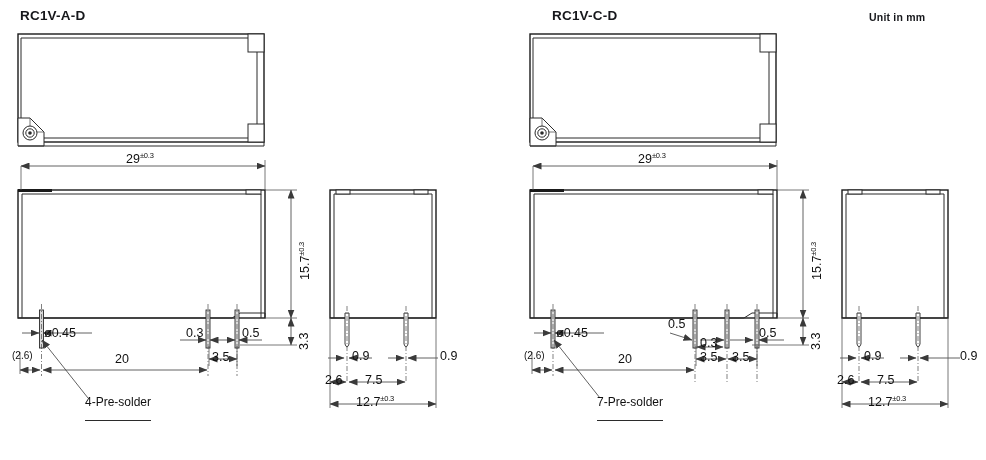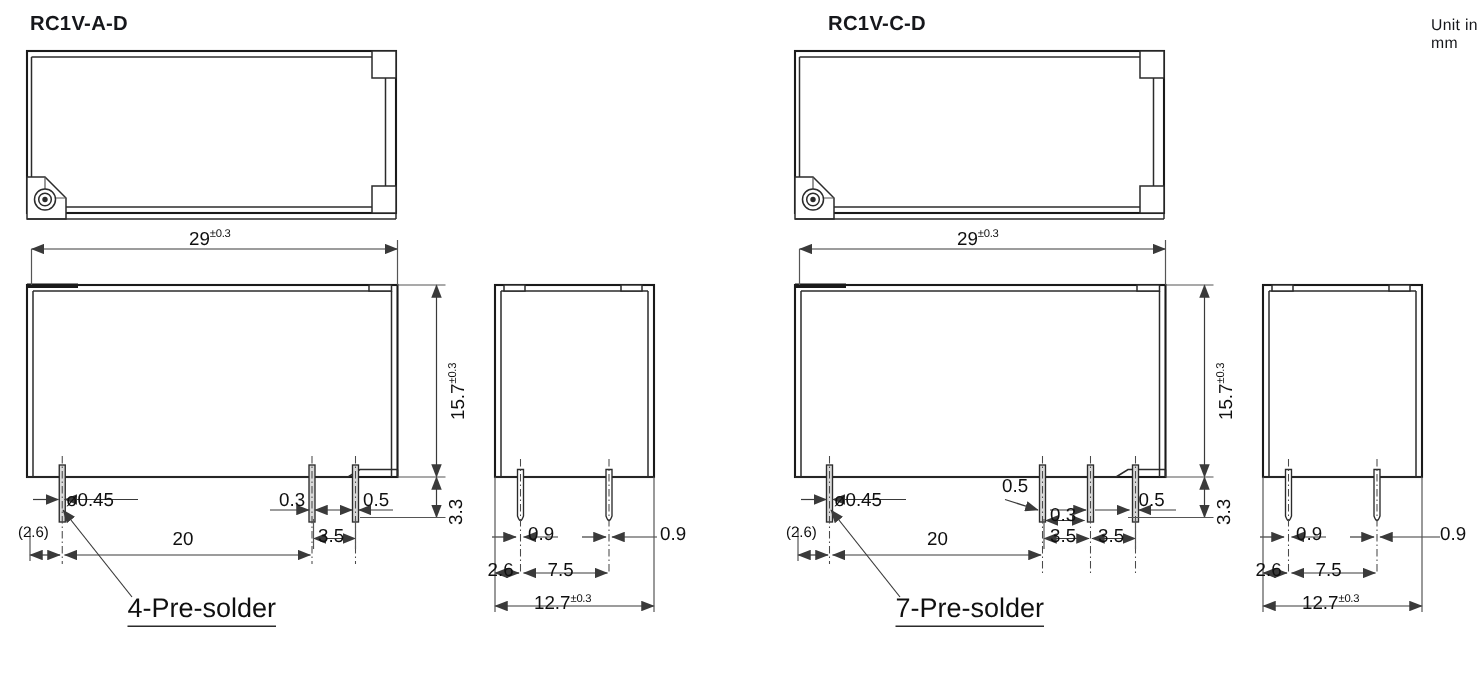--- a/index.html
+++ b/index.html
@@ -2,35 +2,35 @@
 <html><head>
 <meta charset="utf-8">
 <style>
   html,body{margin:0;padding:0;background:#ffffff;}
   body{width:986px;height:460px;position:relative;overflow:hidden;
        font-family:"Liberation Sans",sans-serif;color:#111;}
   .stage{position:absolute;left:0;top:0;width:986px;height:460px;}
   .title{position:absolute;font-weight:bold;font-size:13.5px;letter-spacing:0.2px;color:#16171b;}
   #title-a{left:20px;top:8px;}
   #title-c{left:508px;top:8px;margin-left:44px;}
-  #unit-note{left:954px;top:11px;font-size:10.5px;font-weight:normal;}
+  #unit-note{left:869px;top:11px;font-size:10.5px;font-weight:bold;}
   svg{position:absolute;left:0;top:0;overflow:visible;}
   .ln{stroke:#2b2b2b;stroke-width:1;fill:none;}
   .lnb{stroke:#1a1a1a;stroke-width:1.4;fill:none;}
   .thin{stroke:#555;stroke-width:0.8;fill:none;}
   .dim{stroke:#3a3a3a;stroke-width:0.8;fill:none;}
   .cl{stroke:#4a4a4a;stroke-width:0.7;fill:none;stroke-dasharray:5 2 1 2;}
   .fillw{fill:#ffffff;}
   .pin{fill:#ffffff;stroke:#2b2b2b;stroke-width:0.9;}
   .pindark{fill:#d9d9d9;stroke:#2b2b2b;stroke-width:0.9;}
   .lbl{position:absolute;font-size:12.5px;color:#101010;white-space:nowrap;line-height:1;}
   .tol{font-size:7.5px;vertical-align:super;letter-spacing:-0.2px;}
   .vert{transform-origin:left top;transform:rotate(-90deg);}
-  .note{position:absolute;font-size:18px;color:#101010;white-space:nowrap;
-        border-bottom:1px solid #2b2b2b;padding-bottom:1px;}
+  .note{position:absolute;font-size:12px;color:#101010;white-space:nowrap;
+        border-bottom:1px solid #2b2b2b;padding-bottom:11px;}
   .paren{font-size:10px;}
 </style>
 </head>
 <body>
 
 <div class="stage">
 
   <div class="title" id="title-a">RC1V-A-D</div>
   <div class="title" id="title-c">RC1V-C-D</div>
   <div class="title" id="unit-note">Unit in mm</div>

